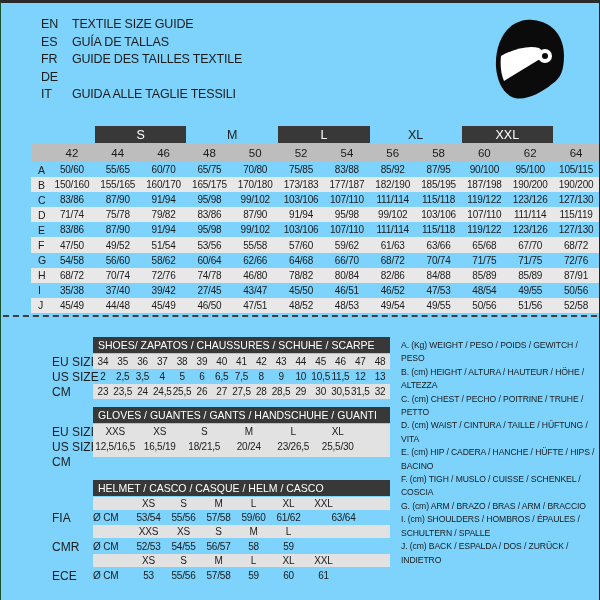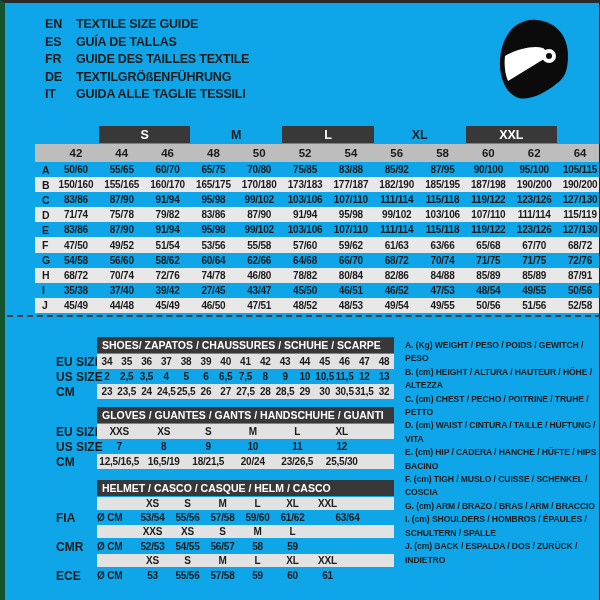--- a/index.html
+++ b/index.html
@@ -1,20 +1,20 @@
 <!DOCTYPE html>
 <html style="--dark: #383838; --bar: #bdbdbd; --stripe: #e8e8e8; --band: #e2e2e2;"><head>
 <meta charset="utf-8">
 <style>
   * { margin:0; padding:0; box-sizing:border-box; }
   html,body { background:#ffffff; }
   .sheet {
-    position:relative; width:600px; height:600px; background:#0ea5e9;
-    font-family:"Liberation Sans", sans-serif; font-weight:700; color:#1b1b1b;
-    border-top:3px solid #2a2a2a; border-left:5px solid #14532d; border-right:1px solid #222;
+    position:relative; width:600px; height:600px; background:#7dd3fc;
+    font-family:"Liberation Sans", sans-serif; font-weight:400; color:#1b1b1b;
+    border-top:3px solid #2a2a2a; border-left:1px solid #14532d; border-right:1px solid #222;
     overflow:hidden;
   }
   
   .langs { position:absolute; left:40px; top:13px; }
   .lang-row { display:flex; font-size:12.5px; line-height:17.6px; letter-spacing:-0.2px; }
   .lang-code { width:31px; flex:none; }
   
   .logo { position:absolute; left:492px; top:14px; width:74px; height:90px; }
   .logo svg { width:100%; height:100%; display:block; }
   
@@ -56,21 +56,20 @@
       <div class="lang-row">
         <span class="lang-code">ES</span>
         <span class="lang-title">GUÍA DE TALLAS</span>
       </div>
       <div class="lang-row">
         <span class="lang-code">FR</span>
         <span class="lang-title">GUIDE DES TAILLES TEXTILE</span>
       </div>
       <div class="lang-row">
         <span class="lang-code">DE</span>
-        <span class="lang-title">TEXTILGRÖßENFÜHRUNG</span>
       </div>
       <div class="lang-row">
         <span class="lang-code">IT</span>
         <span class="lang-title">GUIDA ALLE TAGLIE TESSILI</span>
       </div>
     </div>
 
   <div class="logo">
     <svg viewBox="0 0 74 90" aria-hidden="true">
       <path d="M40,3 C61,5 71,21 71,38 C71,53 68,61 59,67 C47,77 30,85 19,80 C9,75 4,63 3,50 C2,31 9,13 23,6 C29,3 34,2 40,3 Z" fill="#0b0b0b"></path>
@@ -343,21 +342,21 @@
     <div class="sub-row" style="top: 436px; height: 15px;">
       <span class="cell-fixed" style="width: 44.5px;">7</span>
       <span class="cell-fixed" style="width: 44.5px;">8</span>
       <span class="cell-fixed" style="width: 44.5px;">9</span>
       <span class="cell-fixed" style="width: 44.5px;">10</span>
       <span class="cell-fixed" style="width: 44.5px;">11</span>
       <span class="cell-fixed" style="width: 44.5px;">12</span>
       <span class="trail"></span>
     </div>
     <div class="side-label" style="top: 451px; height: 15px;">CM</div>
-    <div class="sub-row shaded" style="top: 451px; height: 15px;">
+    <div class="sub-row shaded" style="top: 432px; height: 22px;">
       <span class="cell-fixed" style="width: 44.5px;">12,5/16,5</span>
       <span class="cell-fixed" style="width: 44.5px;">16,5/19</span>
       <span class="cell-fixed" style="width: 44.5px;">18/21,5</span>
       <span class="cell-fixed" style="width: 44.5px;">20/24</span>
       <span class="cell-fixed" style="width: 44.5px;">23/26,5</span>
       <span class="cell-fixed" style="width: 44.5px;">25,5/30</span>
       <span class="trail"></span>
     </div>
     <div class="sub-row shaded" style="top: 494px; height: 13px;">
       <span class="helm-spacer"></span>

